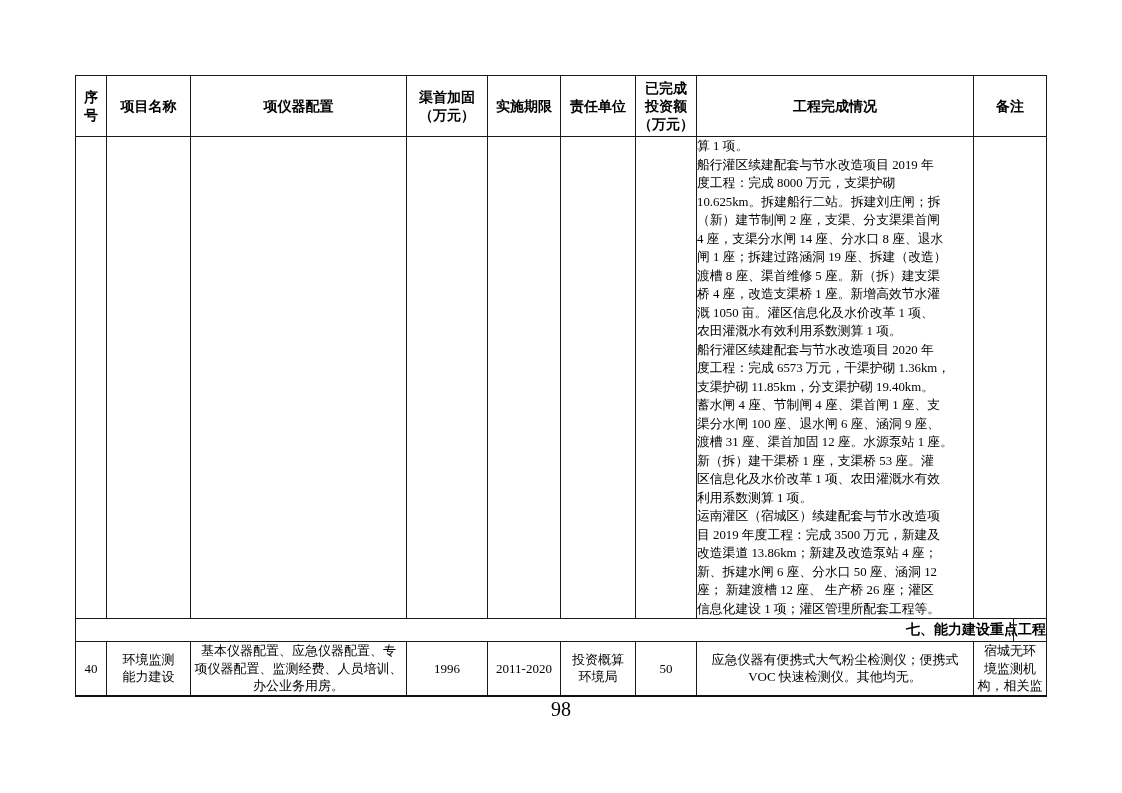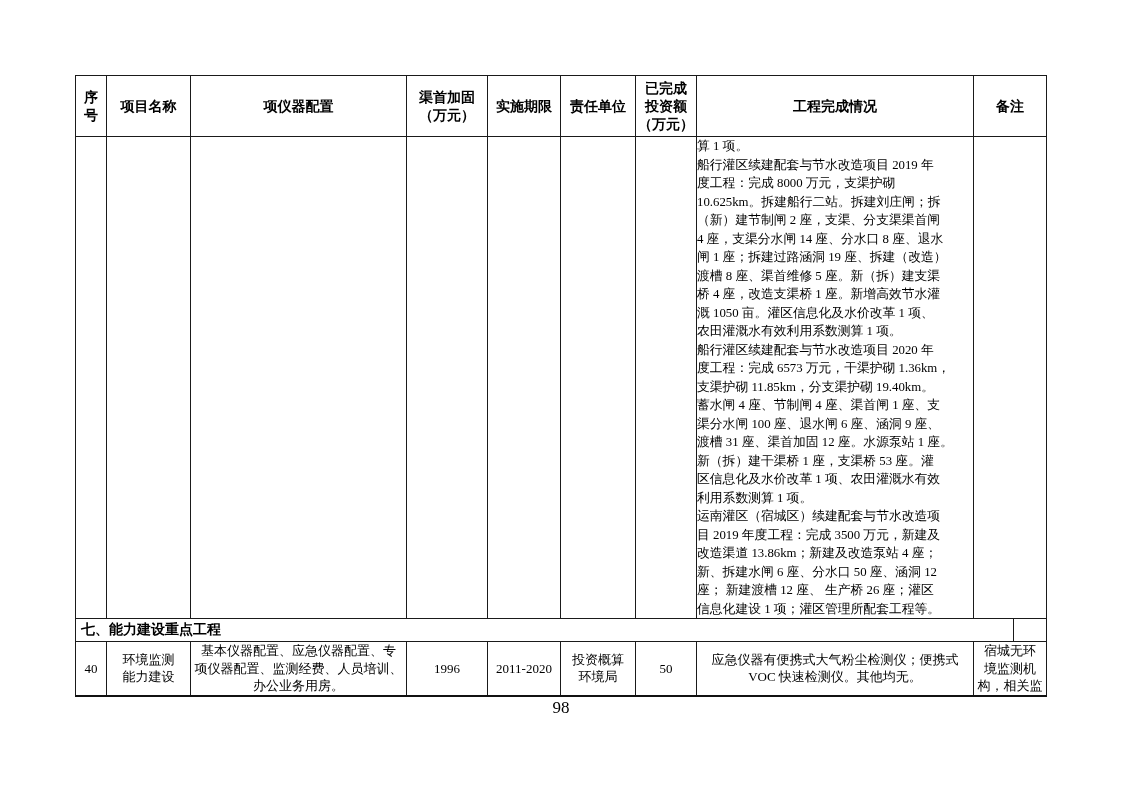--- a/index.html
+++ b/index.html
@@ -42,21 +42,21 @@
     font-size: 12.8px;
     line-height: 18.5px;
     padding: 1px 2px;
   }
   
   tr.section { height: 23px; }
   tr.section td {
     font-family: "Liberation Sans", sans-serif;
     font-weight: bold;
     font-size: 14px;
-    text-align: left;
+    text-align: right;
     vertical-align: middle;
     padding-left: 5px;
   }
   
   tr.r40 { height: 53px; }
   tr.r40 td {
     font-size: 13px;
     line-height: 17.5px;
     text-align: center;
     vertical-align: middle;
@@ -70,21 +70,21 @@
     width: 1px;
     height: 23px;
     background: #1a1a1a;
   }
   .page-number {
     position: absolute;
     left: 0;
     top: 698px;
     width: 100%;
     text-align: center;
-    font-size: 17px;
+    font-size: 20px;
     font-family: "Liberation Serif", serif;
   }
 </style>
 </head>
 <body>
 
 <div class="page">
 
   <div class="table-wrap">
     <table class="doc-table">

